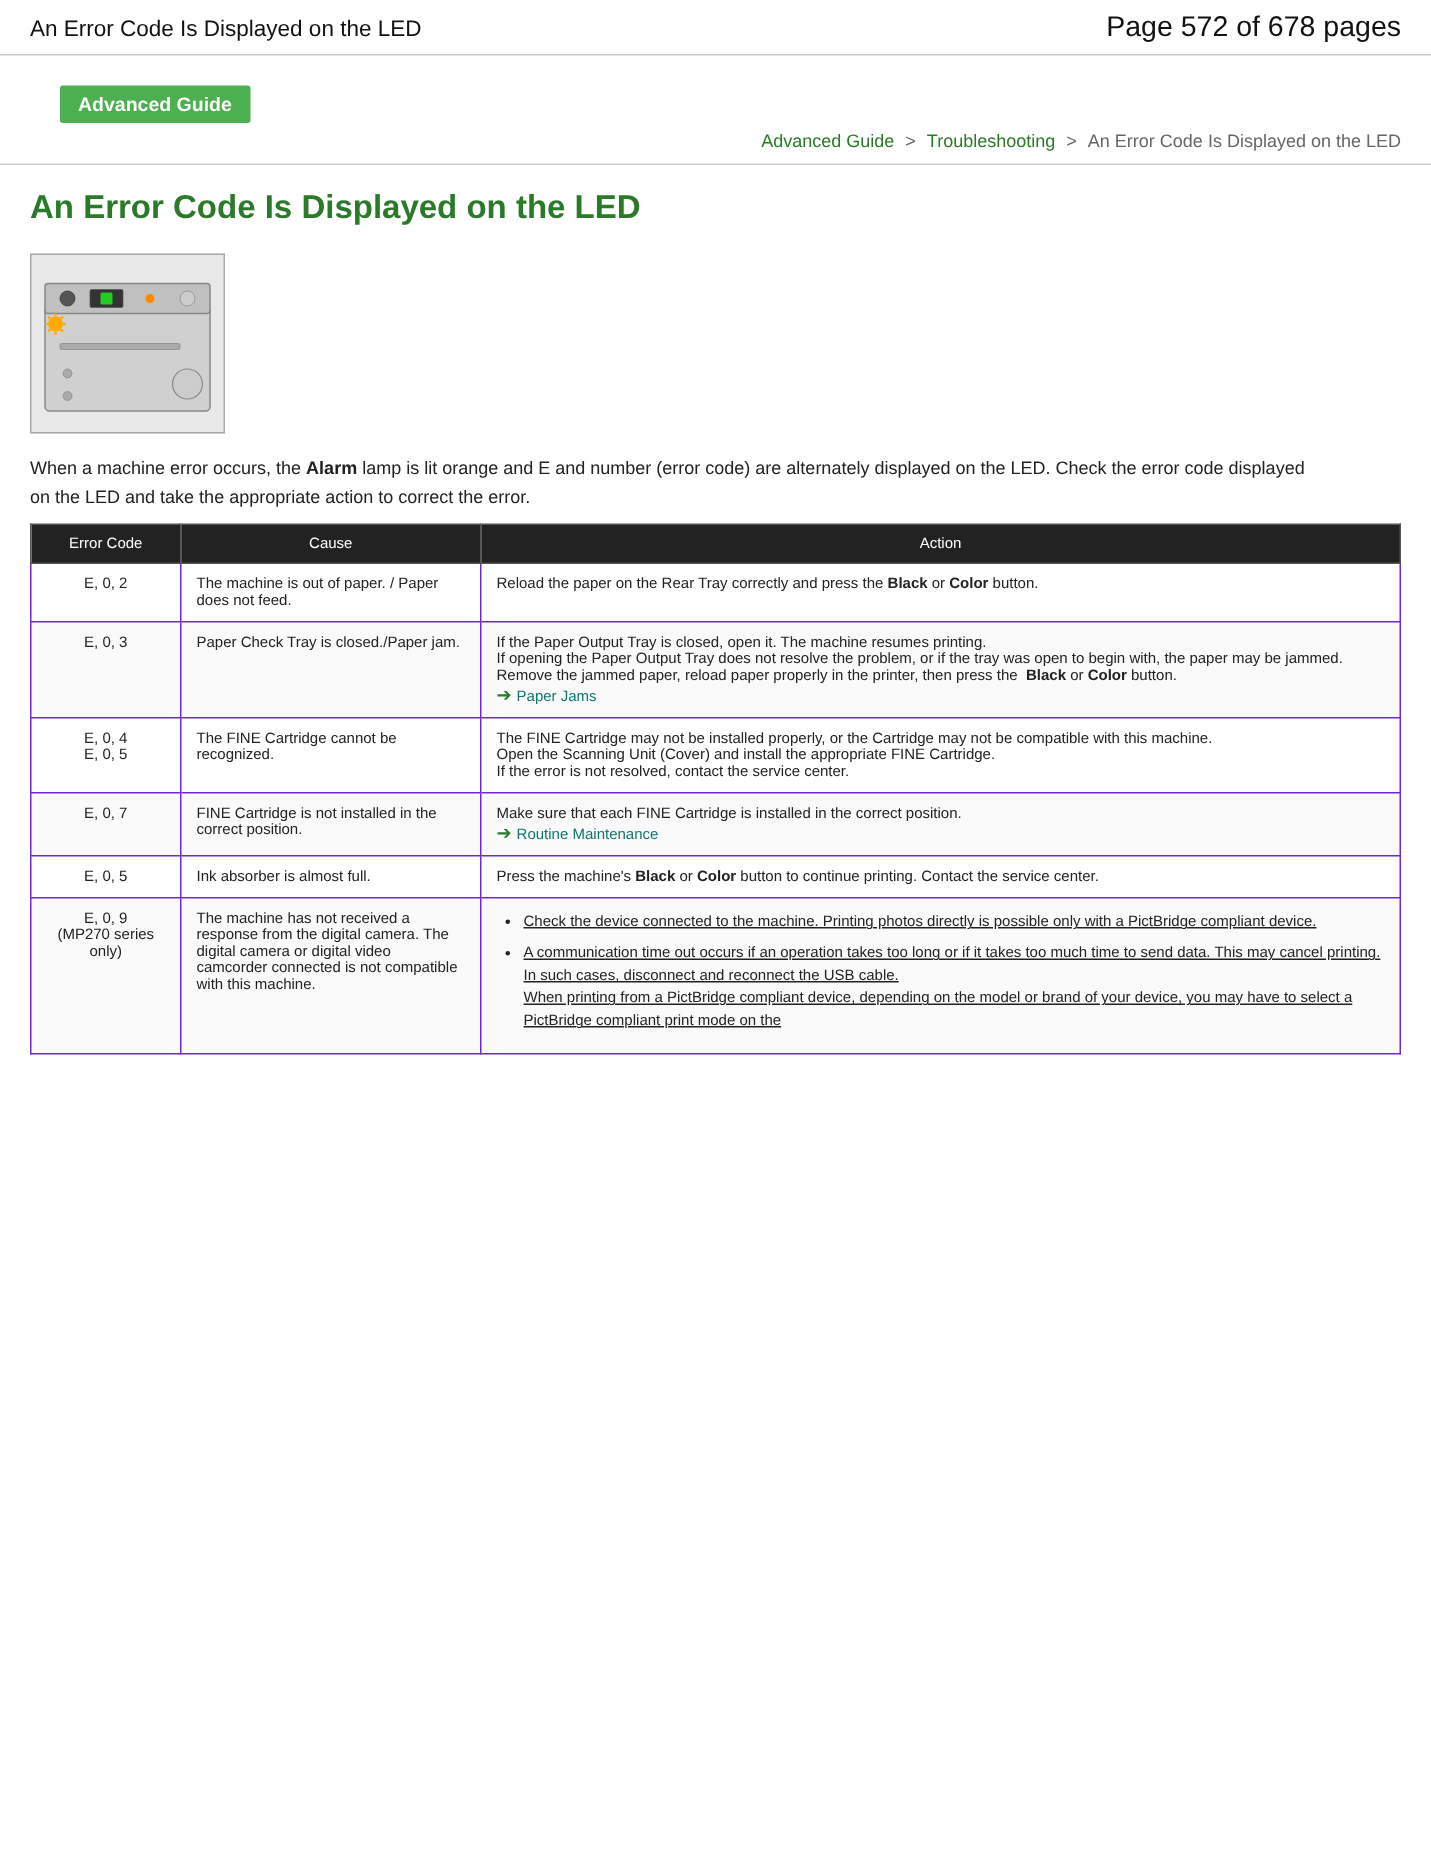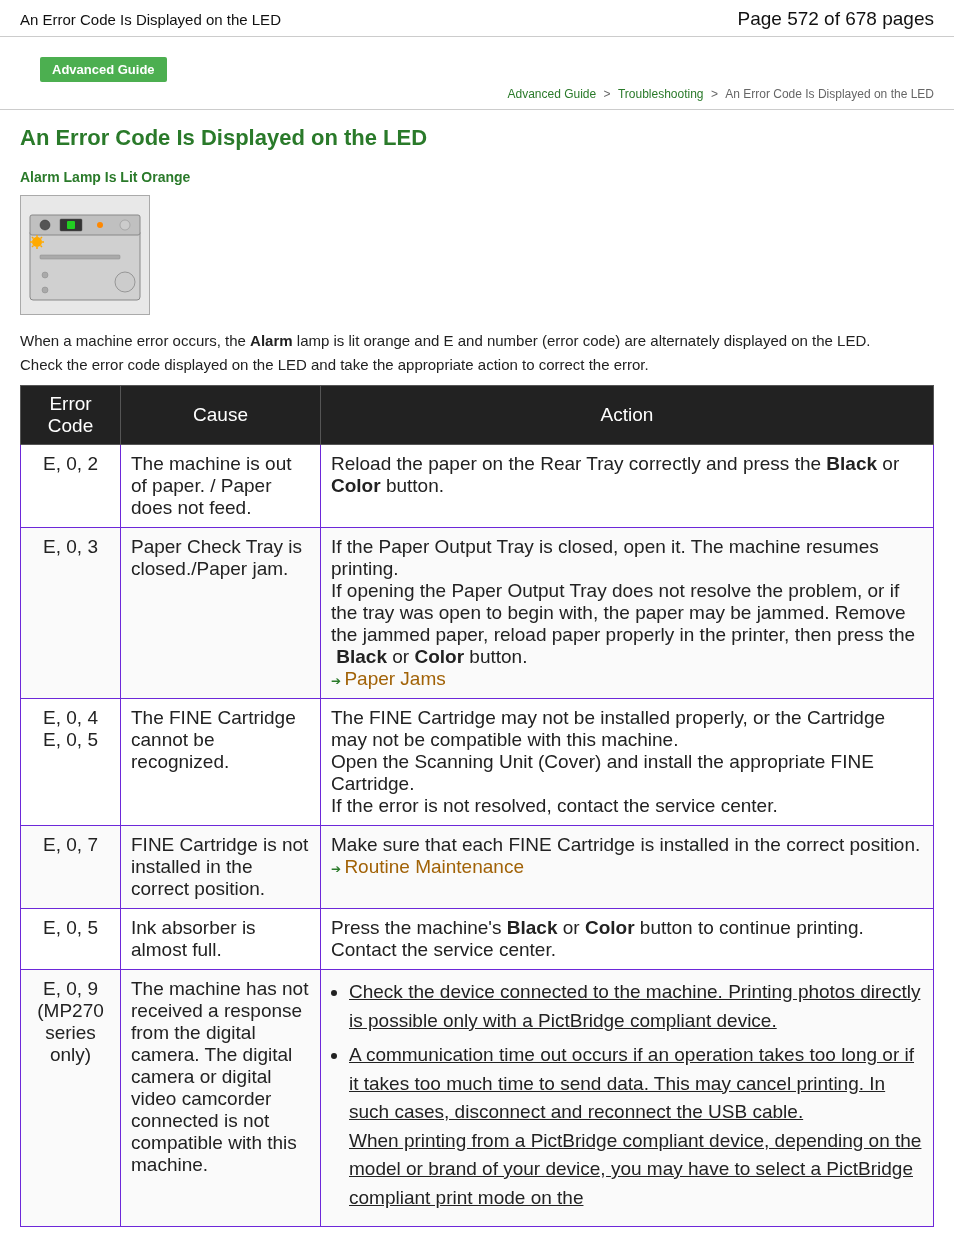--- a/index.html
+++ b/index.html
@@ -92,36 +92,36 @@
       align-items: center;
       justify-content: center;
     }
     .device-svg {
       width: 120px;
       height: 110px;
     }
 
     
     .description {
-      font-size: 15px;
+      font-size: 12px;
       line-height: 1.6;
       margin-bottom: 8px;
       max-width: 860px;
     }
     .note-text {
       font-size: 13px;
       margin-bottom: 14px;
     }
 
     
     .error-table {
       width: 100%;
       border-collapse: collapse;
       margin-top: 6px;
-      font-size: 19px;
+      font-size: 10px;
     }
     .error-table th {
       background: #222;
       color: #fff;
       padding: 7px 10px;
       text-align: center;
       font-weight: normal;
       border: 1px solid #555;
     }
     .error-table td {
@@ -136,21 +136,21 @@
       width: 100px;
       text-align: center;
     }
     .error-table .col-cause {
       width: 200px;
     }
     .error-table .col-action {
       width: auto;
     }
     .link-green {
-      color: #a16207;
+      color: #0f766e;
       text-decoration: none;
       cursor: pointer;
     }
     .arrow-link::before {
       content: "➔ ";
       color: #2a7a2a;
       font-size: 12px;
     }
     .bullet-list {
       list-style: disc;
@@ -187,21 +187,20 @@
   <span class="sep"> &gt; </span>
   <a class="link-green" href="#">Troubleshooting</a>
   <span class="sep"> &gt; </span>
   <span>An Error Code Is Displayed on the LED</span>
 </div>
 
 <div class="content">
 
   <h1 class="page-title">An Error Code Is Displayed on the LED</h1>
 
-  <h2 class="section-title">Alarm Lamp Is Lit Orange</h2>
 
   <div class="device-image">
     <svg class="device-svg" viewBox="0 0 120 110" xmlns="http://www.w3.org/2000/svg">
 
       <rect x="5" y="30" width="110" height="70" rx="3" fill="#d0d0d0" stroke="#888" stroke-width="1"></rect>
 
       <rect x="5" y="15" width="110" height="20" rx="2" fill="#c0c0c0" stroke="#888" stroke-width="1"></rect>
 
       <rect x="35" y="19" width="22" height="12" rx="1" fill="#333" stroke="#555" stroke-width="0.5"></rect>
 

